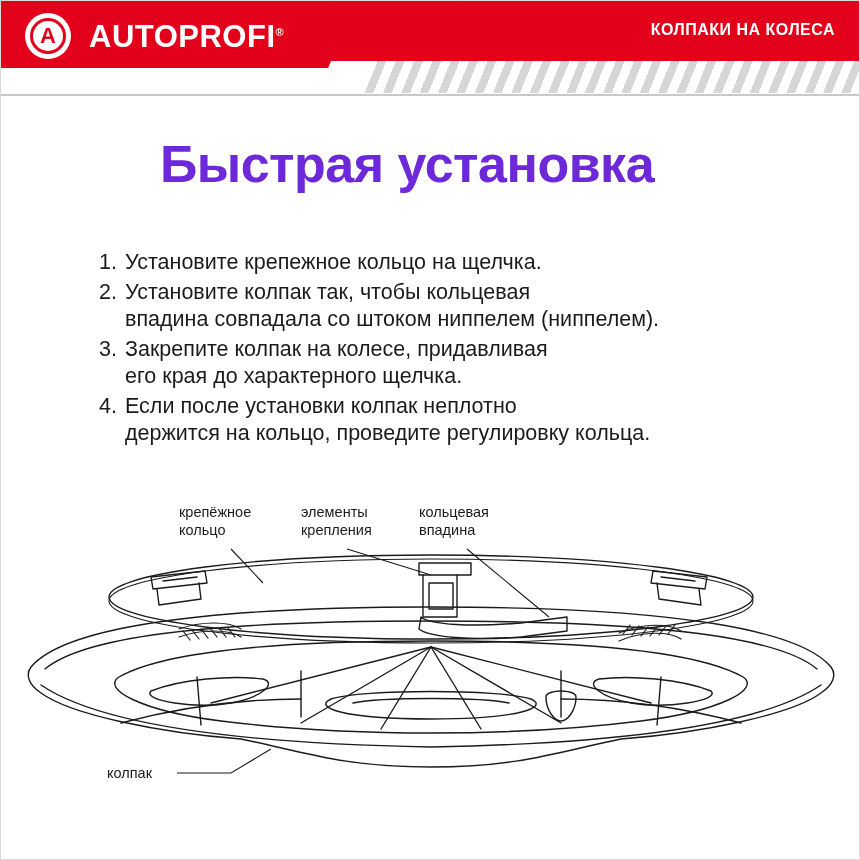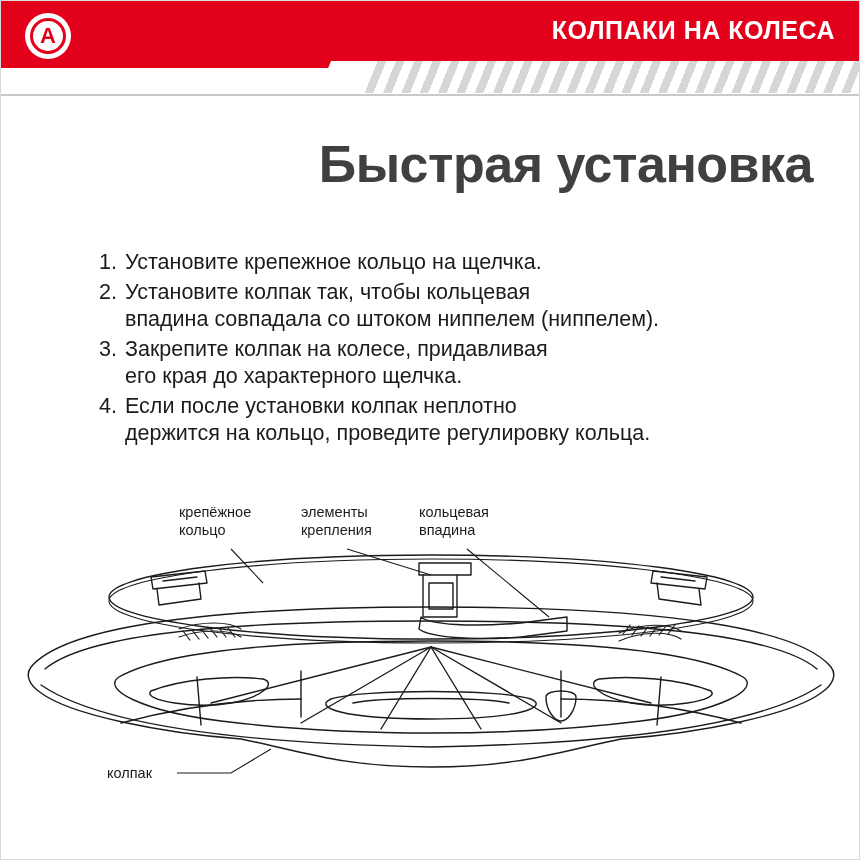--- a/index.html
+++ b/index.html
@@ -67,21 +67,21 @@
     height: 67px;
     background: #e2001a;
     transform: skewX(-22deg);
     transform-origin: top left;
   }
   .header-title {
     position: absolute;
     right: 26px;
     top: 16px;
     color: #ffffff;
-    font-size: 25px;
+    font-size: 16px;
     font-weight: bold;
     letter-spacing: 0.5px;
     line-height: 26px;
   }
   
   .logo-badge {
     position: absolute;
     left: 24px;
     top: 12px;
     width: 46px;
@@ -162,24 +162,24 @@
     height: 2px;
     background: #c9c9c9;
   }
 
   
   .page-title {
     position: absolute;
     left: 0;
     top: 133px;
     width: 812px;
-    text-align: right;
+    text-align: center;
     font-size: 52px;
     font-weight: bold;
-    color: #404040;
+    color: #6d28d9;
     letter-spacing: -0.5px;
   }
 
   
   .steps {
     position: absolute;
     left: 98px;
     top: 248px;
     width: 700px;
     font-size: 21.5px;
@@ -228,20 +228,21 @@
     <div class="header-right-red-cut"></div>
 
     <div class="hatch">
       <div class="hatch-inner"></div>
     </div>
     <div class="hatch-mask"></div>
 
     <div class="logo-badge">
       <div class="ring">A</div>
     </div>
+    <div class="logo-text"><span>AUTOPROFI</span><span class="tm">®</span></div>
 
     <div class="header-title">КОЛПАКИ НА КОЛЕСА</div>
     <div class="header-bottom-line"></div>
   </div>
 
   <div class="page-title">Быстрая установка</div>
 
   <div class="steps">
     <div class="step">
       <div class="step-num">1.</div>

